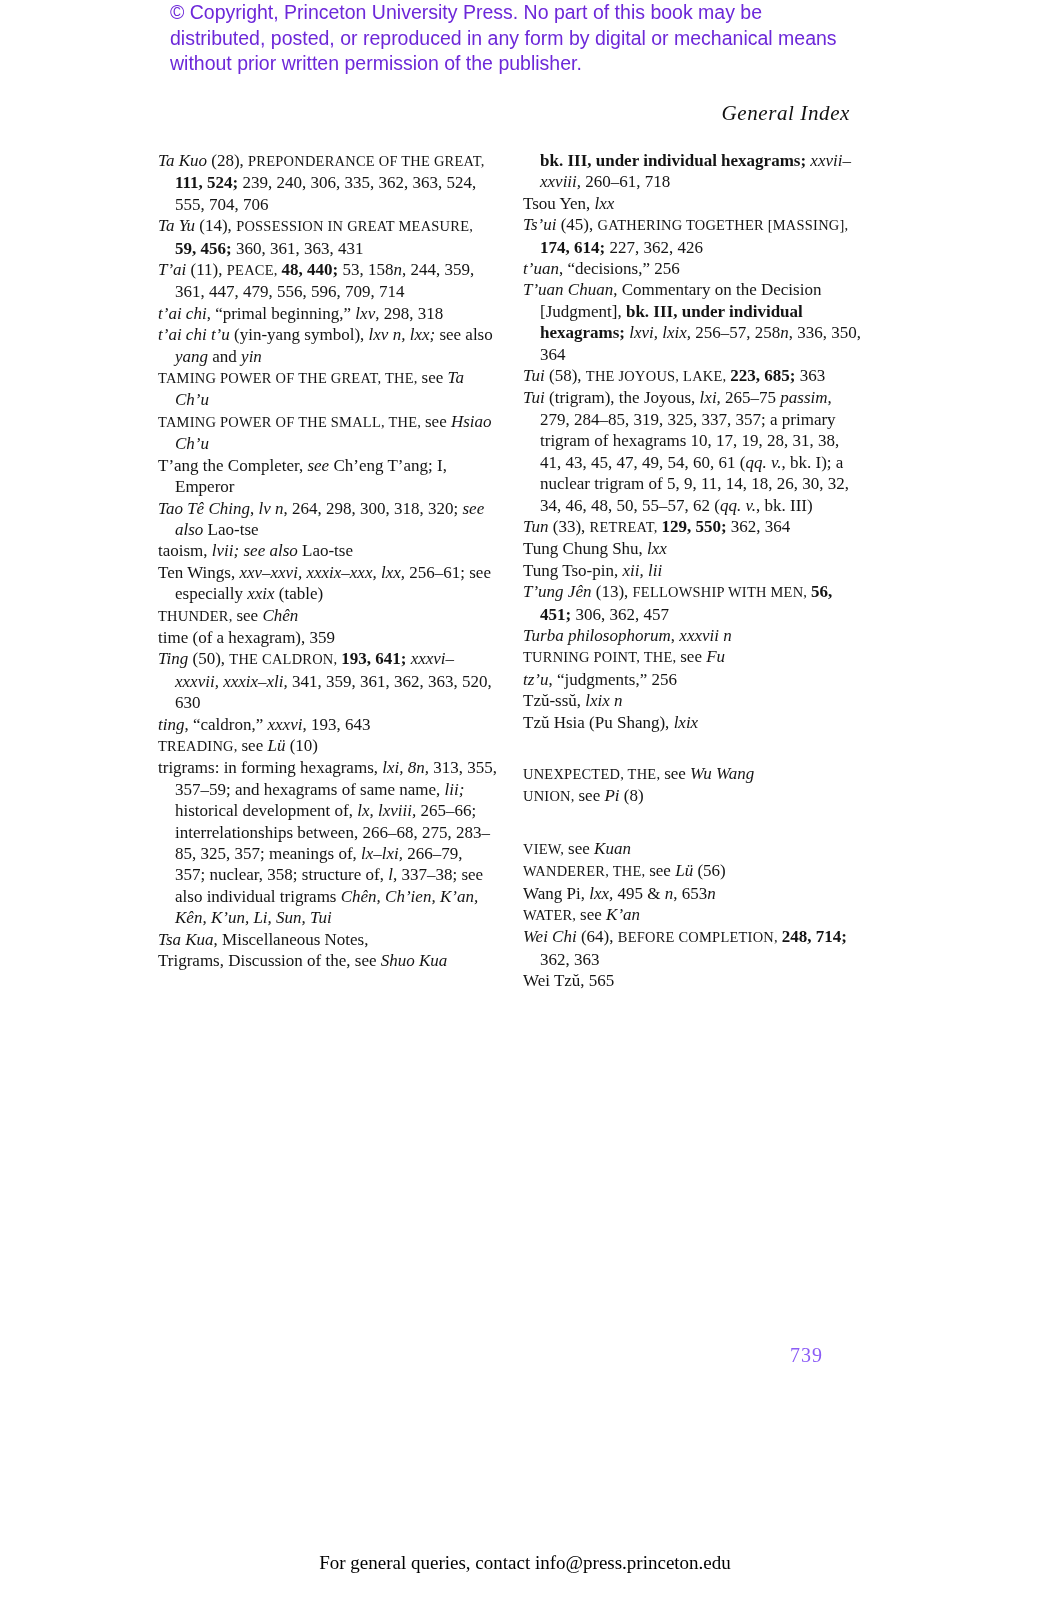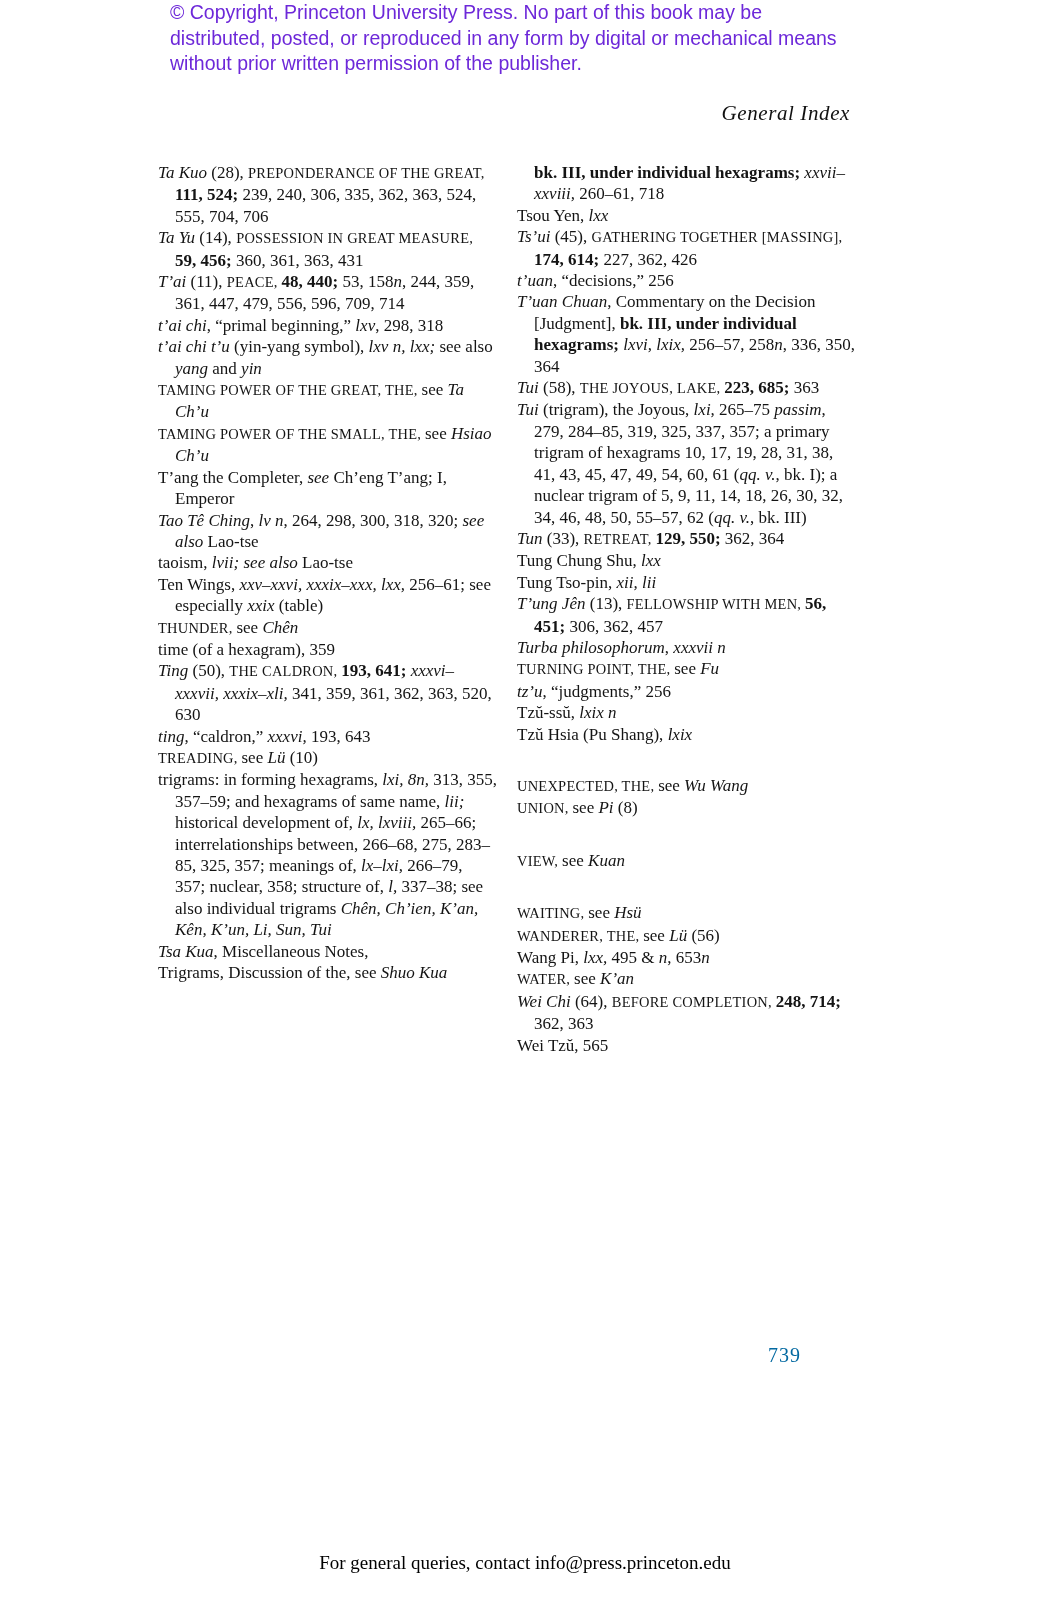--- a/index.html
+++ b/index.html
@@ -29,25 +29,25 @@
     left: 520px;
     width: 330px;
     text-align: right;
     font-style: italic;
     font-size: 21px;
     letter-spacing: 0.6px;
     color: #111;
   }
   .columns {
     position: absolute;
-    top: 162px;
+    top: 150px;
     left: 158px;
     width: 704px;
     display: flex;
-    gap: 20px;
+    gap: 26px;
   }
   .col {
     width: 339px;
     font-size: 17px;
     line-height: 21.4px;
     color: #141414;
   }
   .entry {
     margin: 0;
     padding-left: 17px;
@@ -58,24 +58,24 @@
   }
   .entry.gap {
     margin-top: 30px;
   }
   .it { font-style: italic; }
   .bd { font-weight: bold; }
   .sc { font-size: 0.85em; letter-spacing: 0.25px; }
   .pagenum {
     position: absolute;
     top: 1344px;
-    left: 768px;
+    left: 790px;
     font-size: 20px;
     letter-spacing: 1px;
-    color: #0369a1;
+    color: #8b5cf6;
   }
   .footer {
     position: absolute;
     top: 1552px;
     left: 0;
     width: 1050px;
     text-align: center;
     font-family: Liberation Serif, serif;
     font-size: 19px;
     color: #000;
@@ -125,21 +125,20 @@
         <p class="entry"><span>Tung Tso-pin, </span><span class="it">xii, lii</span></p>
         <p class="entry"><span class="it">T’ung Jên</span><span> (13), </span><span class="sc">FELLOWSHIP WITH MEN, </span><span class="bd">56, 451;</span><span> 306, 362, 457</span></p>
         <p class="entry"><span class="it">Turba philosophorum</span><span>, </span><span class="it">xxxvii n</span></p>
         <p class="entry"><span class="sc">TURNING POINT, THE, </span><span>see </span><span class="it">Fu</span></p>
         <p class="entry"><span class="it">tz’u</span><span>, “judgments,” 256</span></p>
         <p class="entry"><span>Tzŭ-ssŭ, </span><span class="it">lxix n</span></p>
         <p class="entry"><span>Tzŭ Hsia (Pu Shang), </span><span class="it">lxix</span></p>
         <p class="entry gap"><span class="sc">UNEXPECTED, THE, </span><span>see </span><span class="it">Wu Wang</span></p>
         <p class="entry"><span class="sc">UNION, </span><span>see </span><span class="it">Pi</span><span> (8)</span></p>
         <p class="entry gap"><span class="sc">VIEW, </span><span>see </span><span class="it">Kuan</span></p>
-        <p class="entry gap"><span class="sc">WAITING, </span><span>see </span><span class="it">Hsü</span></p>
         <p class="entry"><span class="sc">WANDERER, THE, </span><span>see </span><span class="it">Lü</span><span> (56)</span></p>
         <p class="entry"><span>Wang Pi, </span><span class="it">lxx,</span><span> 495 &amp; </span><span class="it">n</span><span>, 653</span><span class="it">n</span></p>
         <p class="entry"><span class="sc">WATER, </span><span>see </span><span class="it">K’an</span></p>
         <p class="entry"><span class="it">Wei Chi</span><span> (64), </span><span class="sc">BEFORE COMPLETION, </span><span class="bd">248, 714;</span><span> 362, 363</span></p>
         <p class="entry"><span>Wei Tzŭ, 565</span></p>
       </div>
   </div>
 
   <div class="pagenum">739</div>
 

